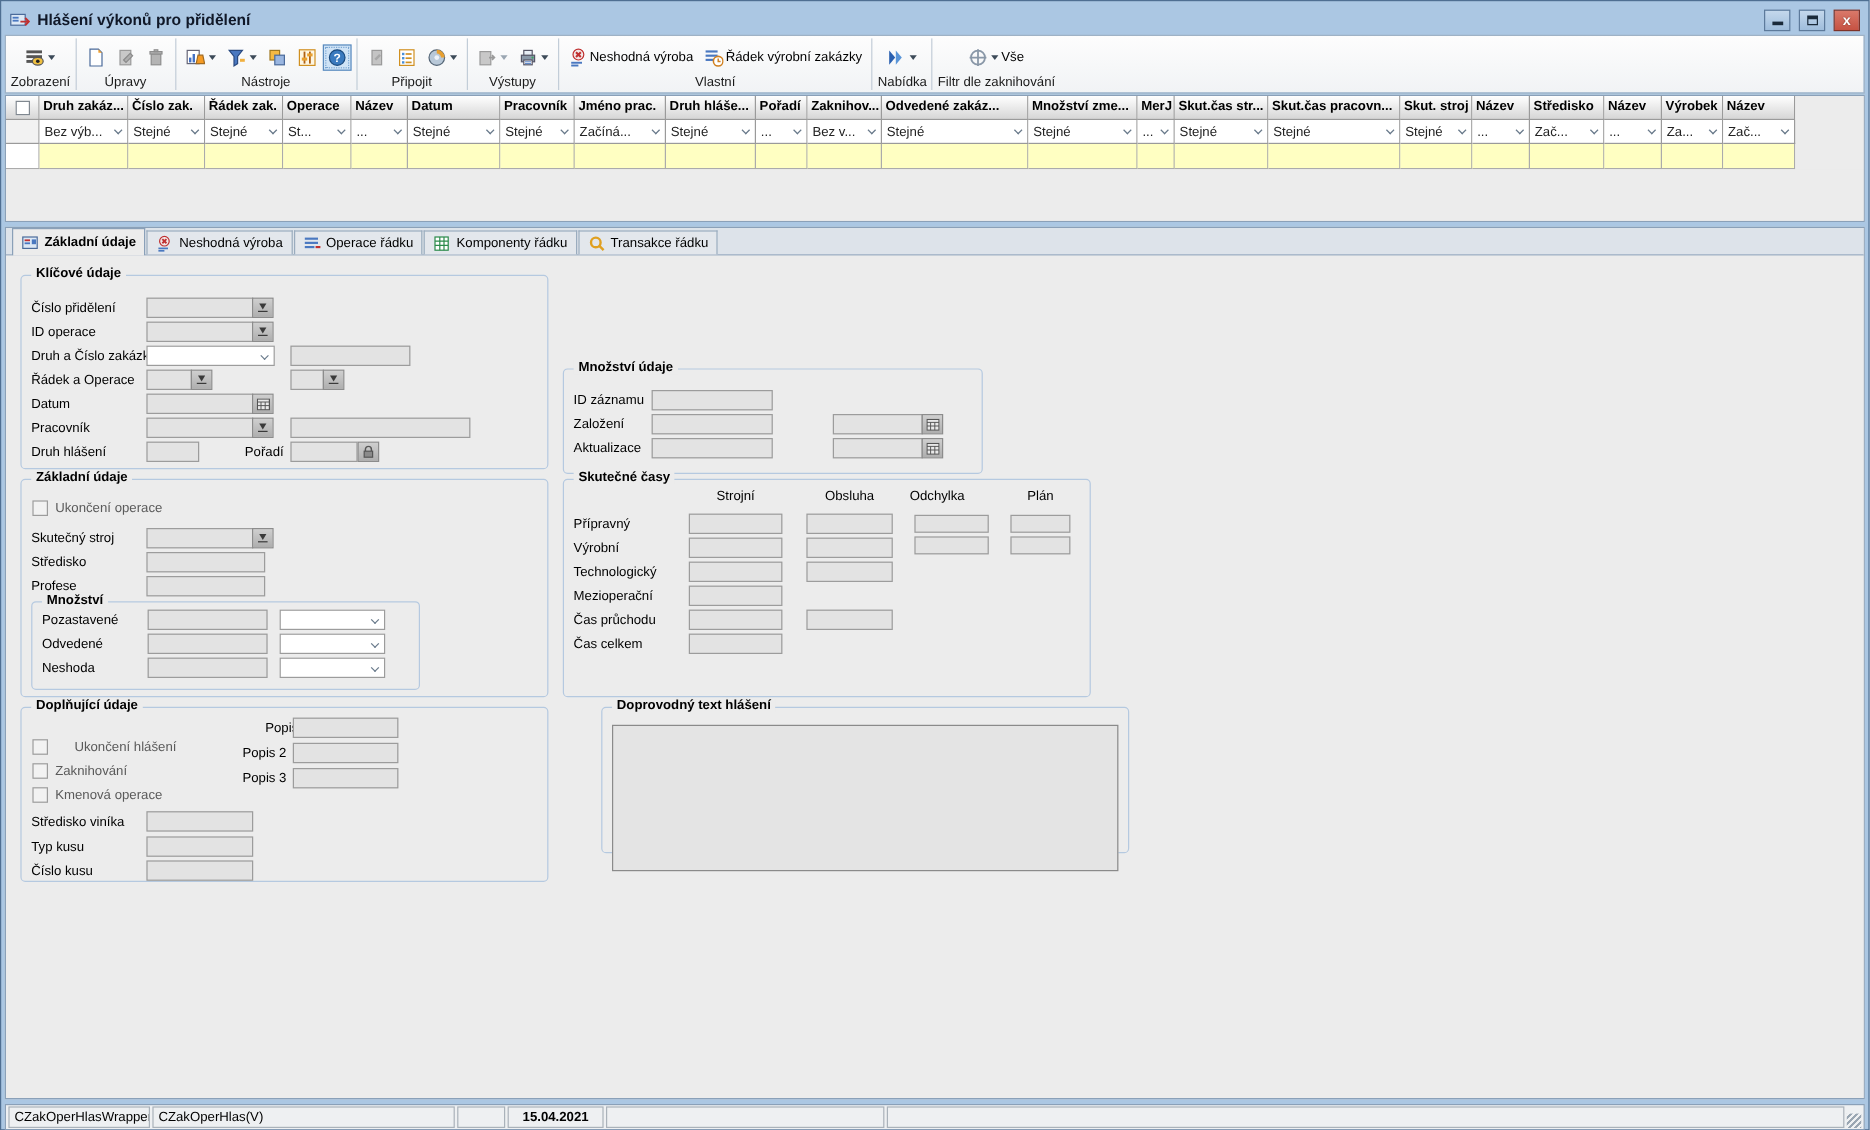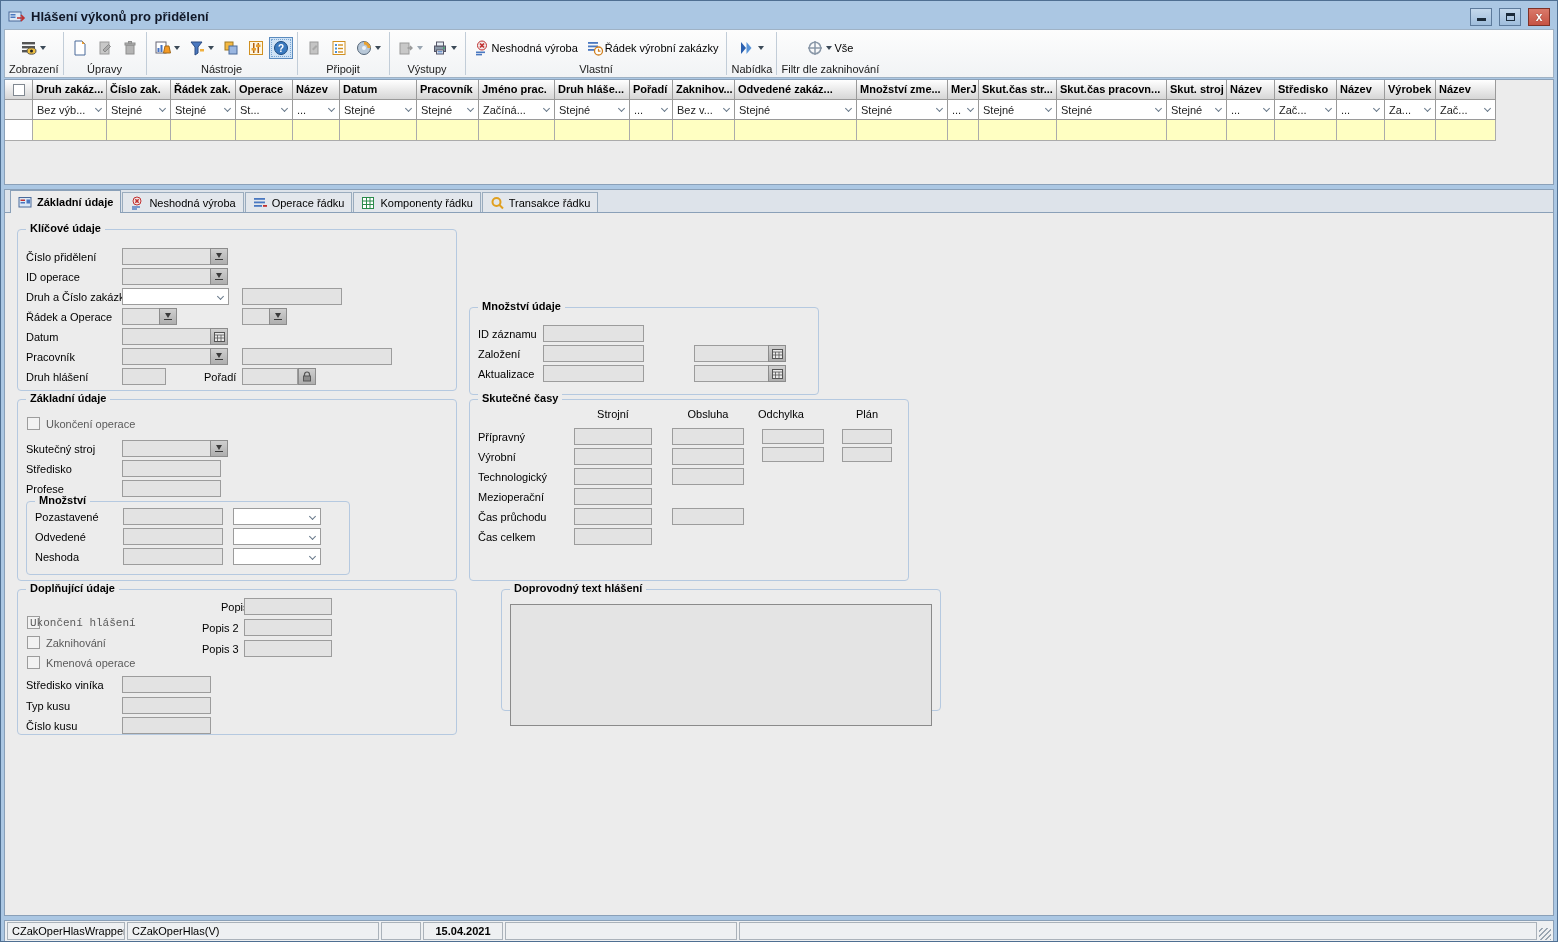--- a/index.html
+++ b/index.html
@@ -578,21 +578,21 @@
         <span class="inp" style="left:104px; top:108px; width:78px;"></span>
         <span class="inp" style="left:202px; top:108px; width:72px;"></span>
 
         <span class="lbl" style="left:8px; top:131px;">Čas celkem</span>
         <span class="inp" style="left:104px; top:128px; width:78px;"></span>
       </div>
 
       <div class="grp" style="left:12px; top:376px; width:440px; height:146px;">
         <span class="gt">Doplňující údaje</span>
         <span class="chkbox" style="left:9px; top:26px;"></span>
-        <span class="lbl dim" style="left:12px; top:27px;font-family:Liberation Mono, monospace;">Ukončení hlášení</span>
+        <span class="lbl dim" style="left:44px; top:27px;">Ukončení hlášení</span>
         <span class="chkbox" style="left:9px; top:46px;"></span>
         <span class="lbl dim" style="left:28px; top:47px;">Zaknihování</span>
         <span class="chkbox" style="left:9px; top:66px;"></span>
         <span class="lbl dim" style="left:28px; top:67px;">Kmenová operace</span>
 
         <span class="lbl" style="left:184px; top:11px;margin-left:19px;">Popis 1</span>
         <span class="inp" style="left:226px; top:8px; width:88px;"></span>
         <span class="lbl" style="left:184px; top:32px;">Popis 2</span>
         <span class="inp" style="left:226px; top:29px; width:88px;"></span>
         <span class="lbl" style="left:184px; top:53px;">Popis 3</span>

